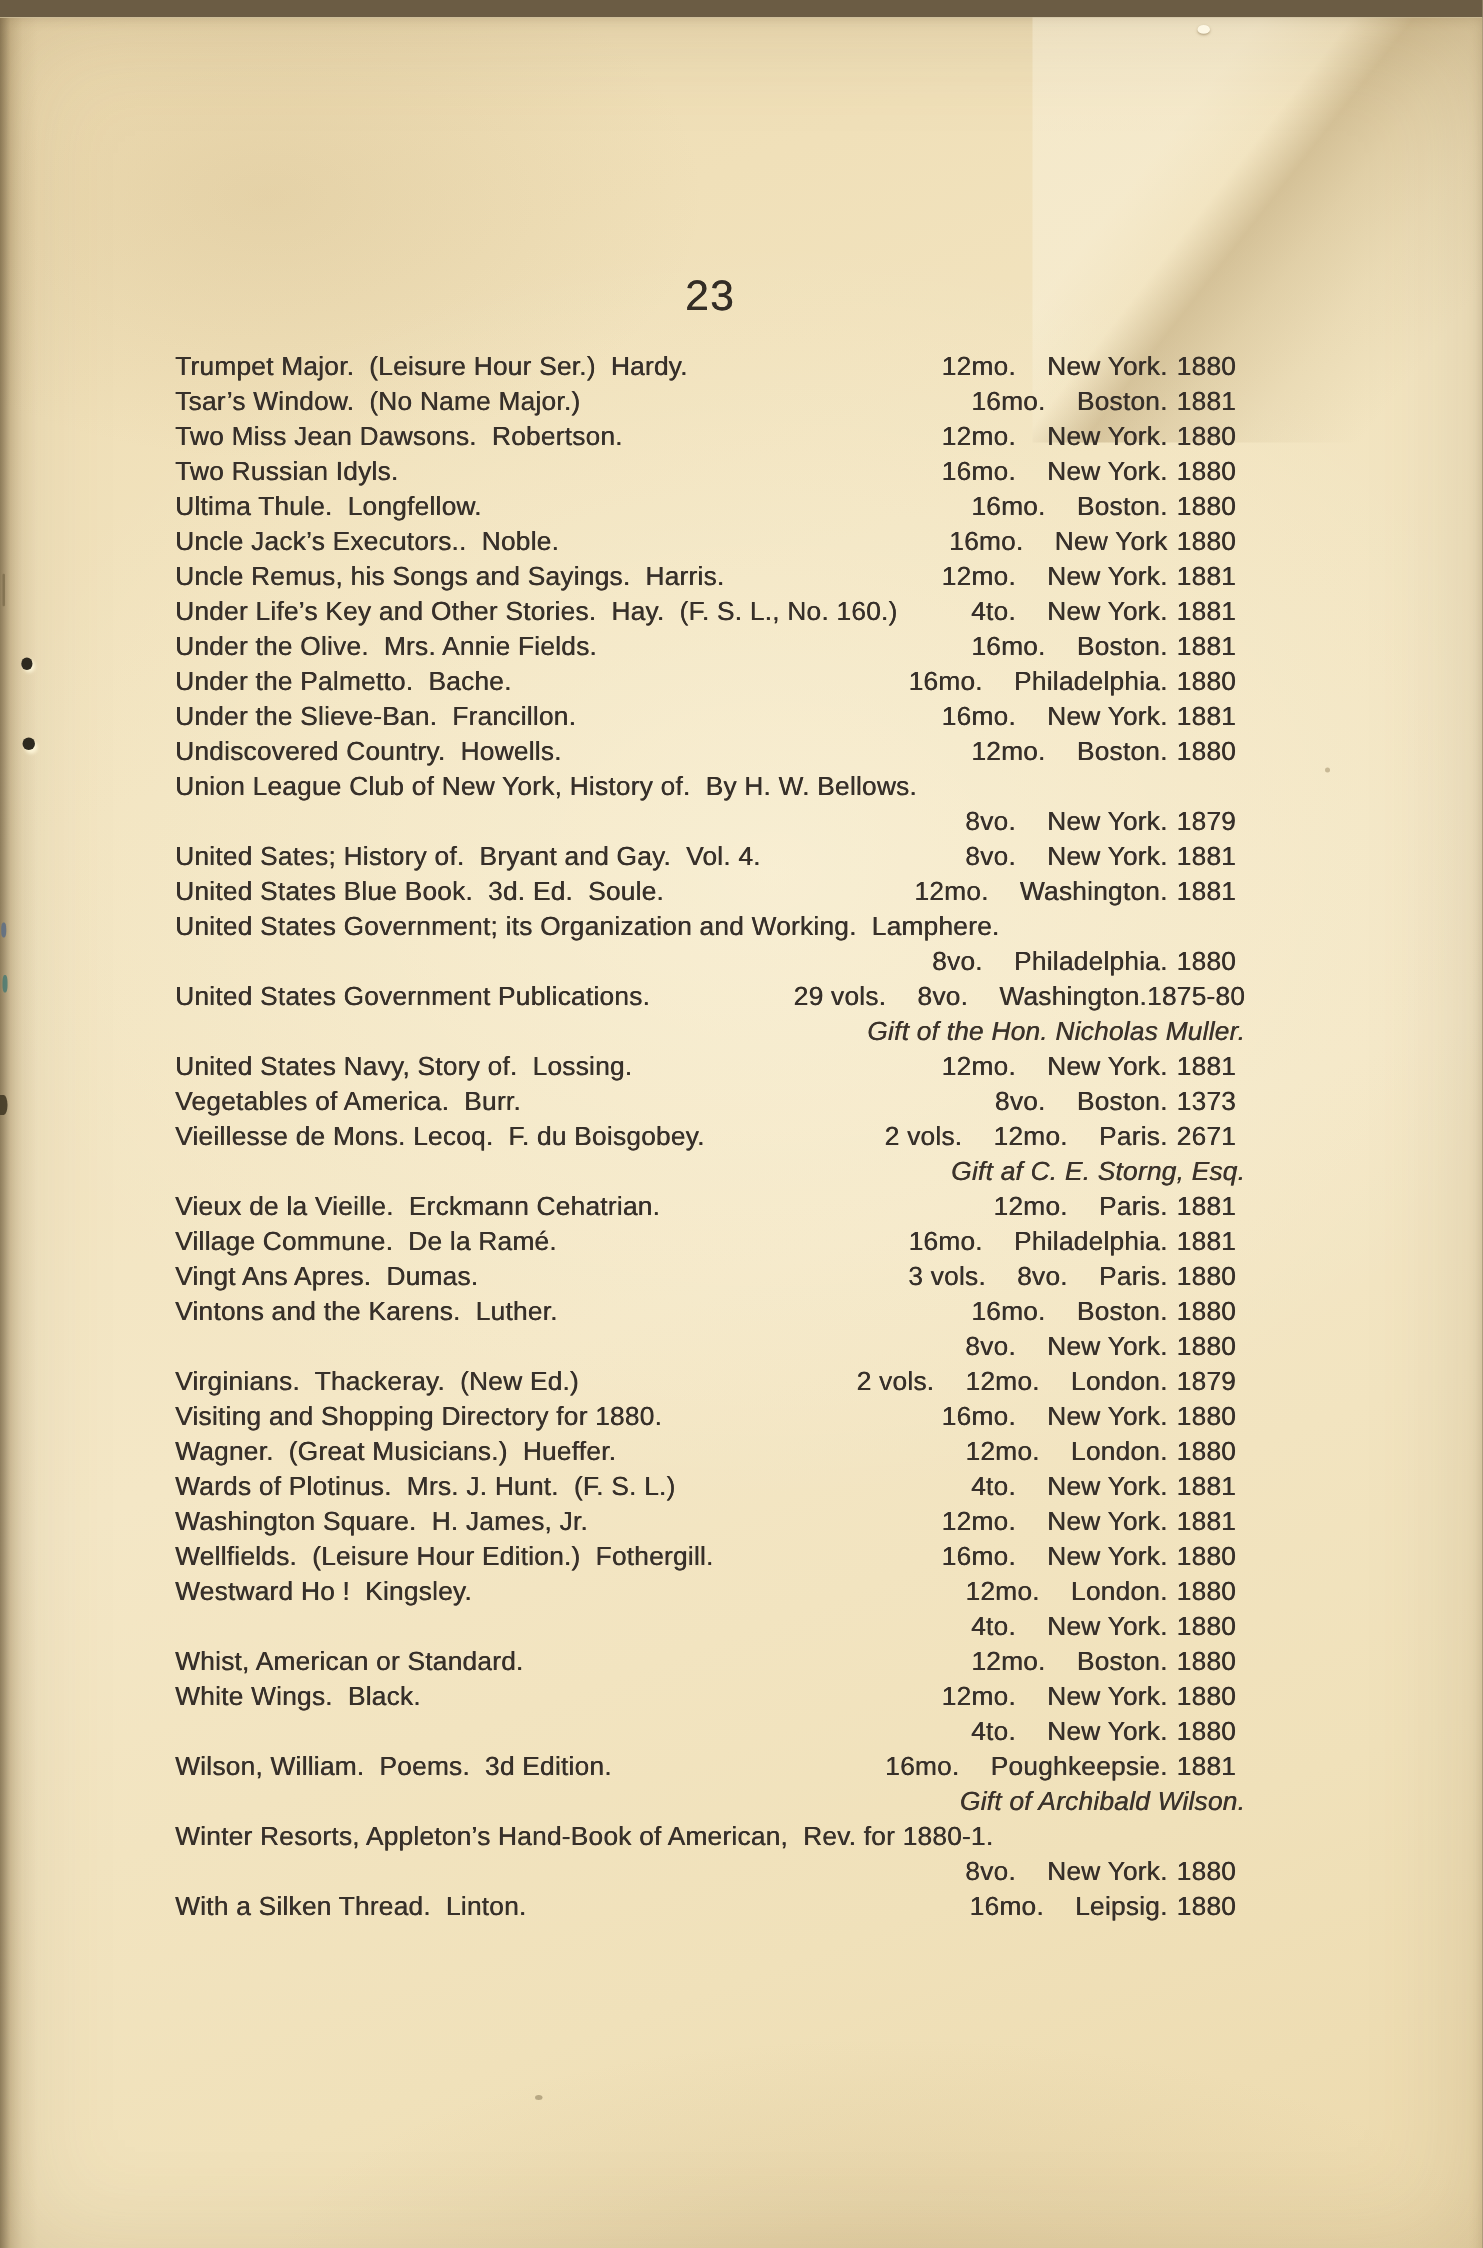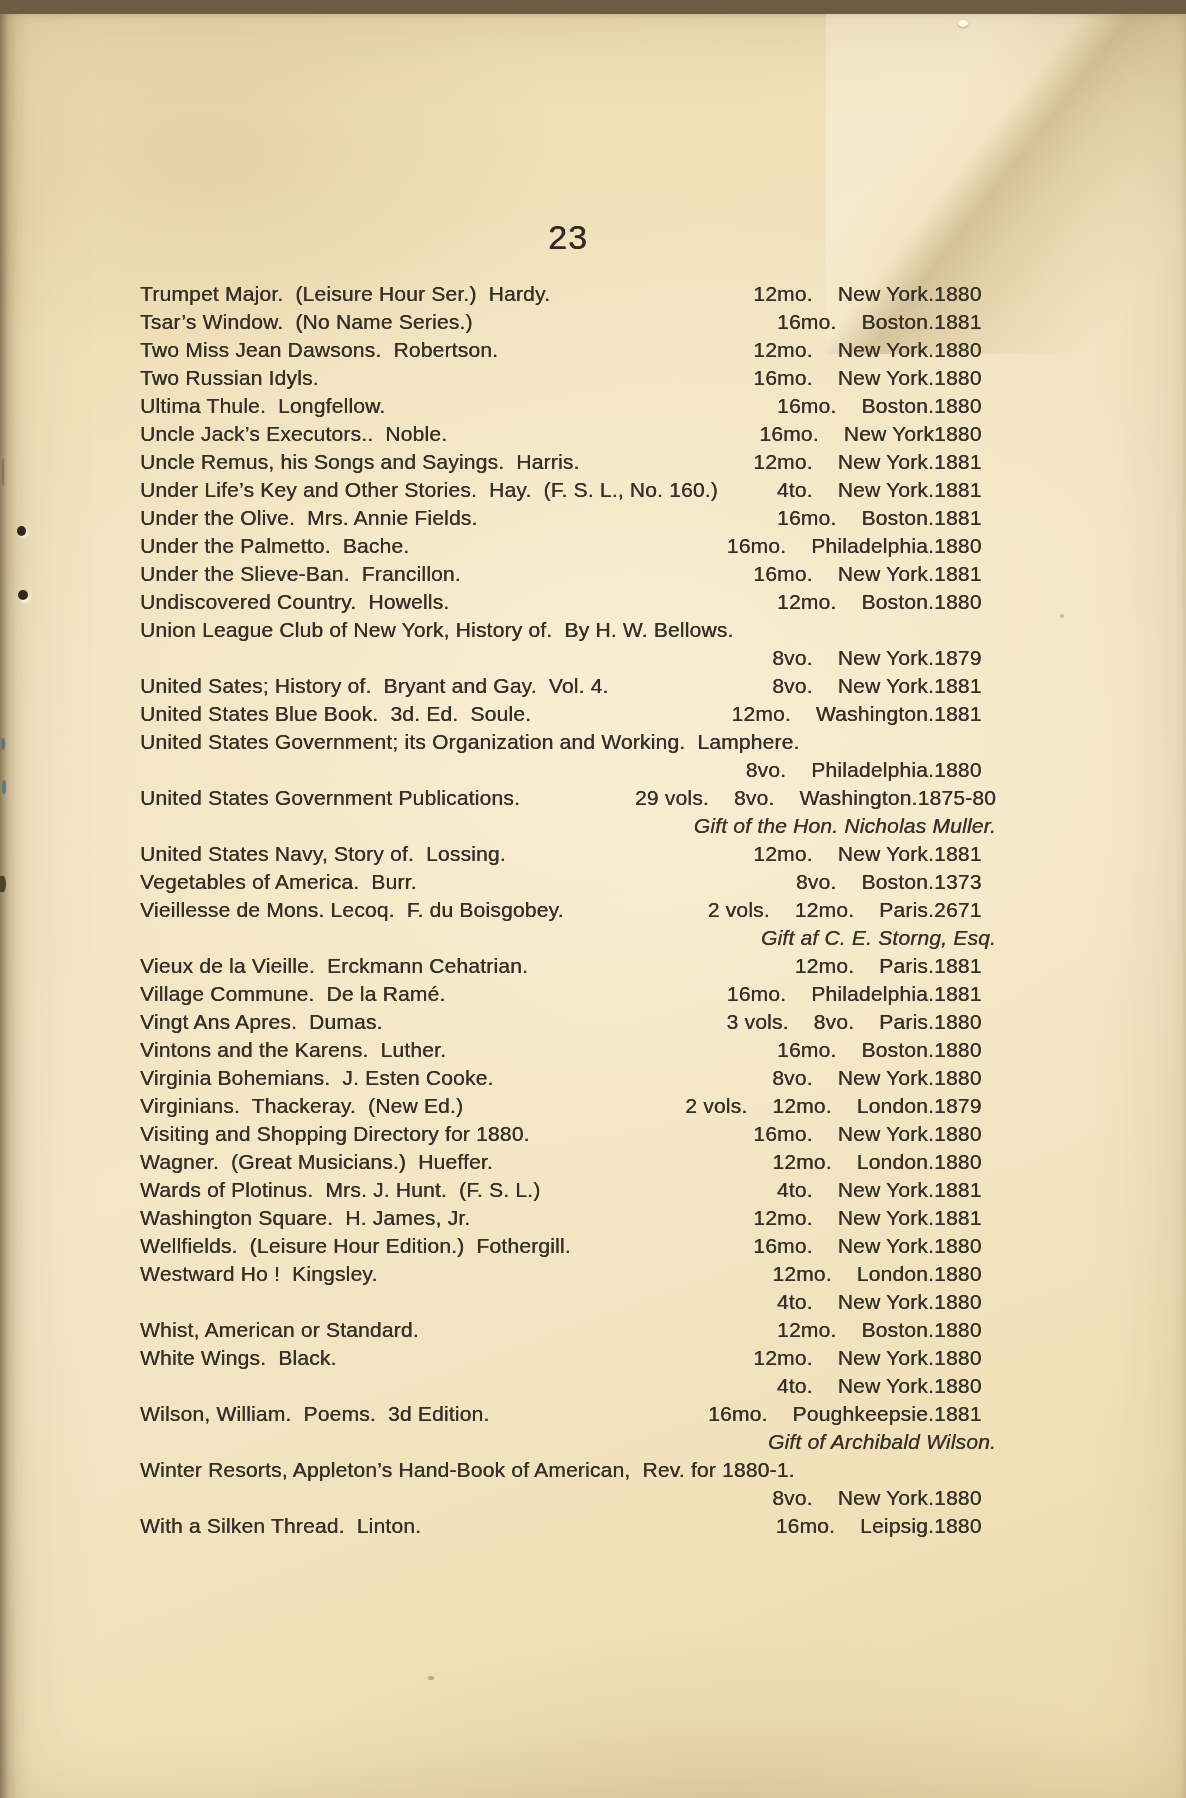--- a/index.html
+++ b/index.html
@@ -65,21 +65,21 @@
   }
   .content{
     position:absolute;left:140px;top:266px;width:856px;
     font-size:21px;line-height:28px;
     letter-spacing:0.2px;
     text-shadow:0.35px 0 0 currentColor;
   }
   .row{display:flex;align-items:baseline;height:28px;white-space:pre;}
   .row .title{flex:0 1 auto;}
   .row .mid{display:flex;gap:25px;margin-left:auto;}
-  .row .year{flex:none;min-width:62px;text-align:left;margin-left:0;}
+  .row .year{flex:none;min-width:62px;text-align:center;margin-left:0;}
   .row.gift{display:block;text-align:right;font-style:italic;color:#3b332b;}
 </style>
 </head>
 <body>
 
 <div class="page">
   <div class="gutter-shadow"></div>
   <div class="crease"></div>
   <div class="crease-nick"></div>
   <div class="speck s1"></div>
@@ -89,21 +89,21 @@
   <div class="speck s5"></div>
   <div class="speck s6"></div>
   <div class="speck s7"></div>
   <div class="speck s8"></div>
 
   <div class="pagenum">23</div>
 
   <div class="content">
     <div>
         <div class="row entry"><span class="title">Trumpet Major.  (Leisure Hour Ser.)  Hardy.</span><span class="mid"><span class="size">12mo.</span><span class="city">New York.</span></span><span class="year">1880</span></div>
-        <div class="row entry"><span class="title">Tsar’s Window.  (No Name Series.)</span><span class="mid"><span class="size">16mo.</span><span class="city">Boston.</span></span><span class="year">1881</span></div>
+        <div class="row entry"><span class="title">Tsar’s Window.  (No Name Major.)</span><span class="mid"><span class="size">16mo.</span><span class="city">Boston.</span></span><span class="year">1881</span></div>
         <div class="row entry"><span class="title">Two Miss Jean Dawsons.  Robertson.</span><span class="mid"><span class="size">12mo.</span><span class="city">New York.</span></span><span class="year">1880</span></div>
         <div class="row entry"><span class="title">Two Russian Idyls.</span><span class="mid"><span class="size">16mo.</span><span class="city">New York.</span></span><span class="year">1880</span></div>
         <div class="row entry"><span class="title">Ultima Thule.  Longfellow.</span><span class="mid"><span class="size">16mo.</span><span class="city">Boston.</span></span><span class="year">1880</span></div>
         <div class="row entry"><span class="title">Uncle Jack’s Executors..  Noble.</span><span class="mid"><span class="size">16mo.</span><span class="city">New York</span></span><span class="year">1880</span></div>
         <div class="row entry"><span class="title">Uncle Remus, his Songs and Sayings.  Harris.</span><span class="mid"><span class="size">12mo.</span><span class="city">New York.</span></span><span class="year">1881</span></div>
         <div class="row entry"><span class="title">Under Life’s Key and Other Stories.  Hay.  (F. S. L., No. 160.)</span><span class="mid"><span class="size">4to.</span><span class="city">New York.</span></span><span class="year">1881</span></div>
         <div class="row entry"><span class="title">Under the Olive.  Mrs. Annie Fields.</span><span class="mid"><span class="size">16mo.</span><span class="city">Boston.</span></span><span class="year">1881</span></div>
         <div class="row entry"><span class="title">Under the Palmetto.  Bache.</span><span class="mid"><span class="size">16mo.</span><span class="city">Philadelphia.</span></span><span class="year">1880</span></div>
         <div class="row entry"><span class="title">Under the Slieve-Ban.  Francillon.</span><span class="mid"><span class="size">16mo.</span><span class="city">New York.</span></span><span class="year">1881</span></div>
         <div class="row entry"><span class="title">Undiscovered Country.  Howells.</span><span class="mid"><span class="size">12mo.</span><span class="city">Boston.</span></span><span class="year">1880</span></div>
@@ -116,21 +116,21 @@
         <div class="row entry"><span class="title">United States Government Publications.</span><span class="mid"><span class="vols">29 vols.</span><span class="size">8vo.</span><span class="city">Washington.</span></span><span class="year">1875-80</span></div>
         <div class="row gift">Gift of the Hon. Nicholas Muller.</div>
         <div class="row entry"><span class="title">United States Navy, Story of.  Lossing.</span><span class="mid"><span class="size">12mo.</span><span class="city">New York.</span></span><span class="year">1881</span></div>
         <div class="row entry"><span class="title">Vegetables of America.  Burr.</span><span class="mid"><span class="size">8vo.</span><span class="city">Boston.</span></span><span class="year">1373</span></div>
         <div class="row entry"><span class="title">Vieillesse de Mons. Lecoq.  F. du Boisgobey.</span><span class="mid"><span class="vols">2 vols.</span><span class="size">12mo.</span><span class="city">Paris.</span></span><span class="year">2671</span></div>
         <div class="row gift">Gift af C. E. Storng, Esq.</div>
         <div class="row entry"><span class="title">Vieux de la Vieille.  Erckmann Cehatrian.</span><span class="mid"><span class="size">12mo.</span><span class="city">Paris.</span></span><span class="year">1881</span></div>
         <div class="row entry"><span class="title">Village Commune.  De la Ramé.</span><span class="mid"><span class="size">16mo.</span><span class="city">Philadelphia.</span></span><span class="year">1881</span></div>
         <div class="row entry"><span class="title">Vingt Ans Apres.  Dumas.</span><span class="mid"><span class="vols">3 vols.</span><span class="size">8vo.</span><span class="city">Paris.</span></span><span class="year">1880</span></div>
         <div class="row entry"><span class="title">Vintons and the Karens.  Luther.</span><span class="mid"><span class="size">16mo.</span><span class="city">Boston.</span></span><span class="year">1880</span></div>
-        <div class="row entry"><span class="title">Virginia Bohemians.  J. Esten Cooke.</span><span class="mid"><span class="size">8vo.</span><span class="city">New York.</span></span><span class="year">1880</span></div>
+        <div class="row entry"><span class="mid"><span class="size">8vo.</span><span class="city">New York.</span></span><span class="year">1880</span></div>
         <div class="row entry"><span class="title">Virginians.  Thackeray.  (New Ed.)</span><span class="mid"><span class="vols">2 vols.</span><span class="size">12mo.</span><span class="city">London.</span></span><span class="year">1879</span></div>
         <div class="row entry"><span class="title">Visiting and Shopping Directory for 1880.</span><span class="mid"><span class="size">16mo.</span><span class="city">New York.</span></span><span class="year">1880</span></div>
         <div class="row entry"><span class="title">Wagner.  (Great Musicians.)  Hueffer.</span><span class="mid"><span class="size">12mo.</span><span class="city">London.</span></span><span class="year">1880</span></div>
         <div class="row entry"><span class="title">Wards of Plotinus.  Mrs. J. Hunt.  (F. S. L.)</span><span class="mid"><span class="size">4to.</span><span class="city">New York.</span></span><span class="year">1881</span></div>
         <div class="row entry"><span class="title">Washington Square.  H. James, Jr.</span><span class="mid"><span class="size">12mo.</span><span class="city">New York.</span></span><span class="year">1881</span></div>
         <div class="row entry"><span class="title">Wellfields.  (Leisure Hour Edition.)  Fothergill.</span><span class="mid"><span class="size">16mo.</span><span class="city">New York.</span></span><span class="year">1880</span></div>
         <div class="row entry"><span class="title">Westward Ho !  Kingsley.</span><span class="mid"><span class="size">12mo.</span><span class="city">London.</span></span><span class="year">1880</span></div>
         <div class="row entry"><span class="mid"><span class="size">4to.</span><span class="city">New York.</span></span><span class="year">1880</span></div>
         <div class="row entry"><span class="title">Whist, American or Standard.</span><span class="mid"><span class="size">12mo.</span><span class="city">Boston.</span></span><span class="year">1880</span></div>
         <div class="row entry"><span class="title">White Wings.  Black.</span><span class="mid"><span class="size">12mo.</span><span class="city">New York.</span></span><span class="year">1880</span></div>

